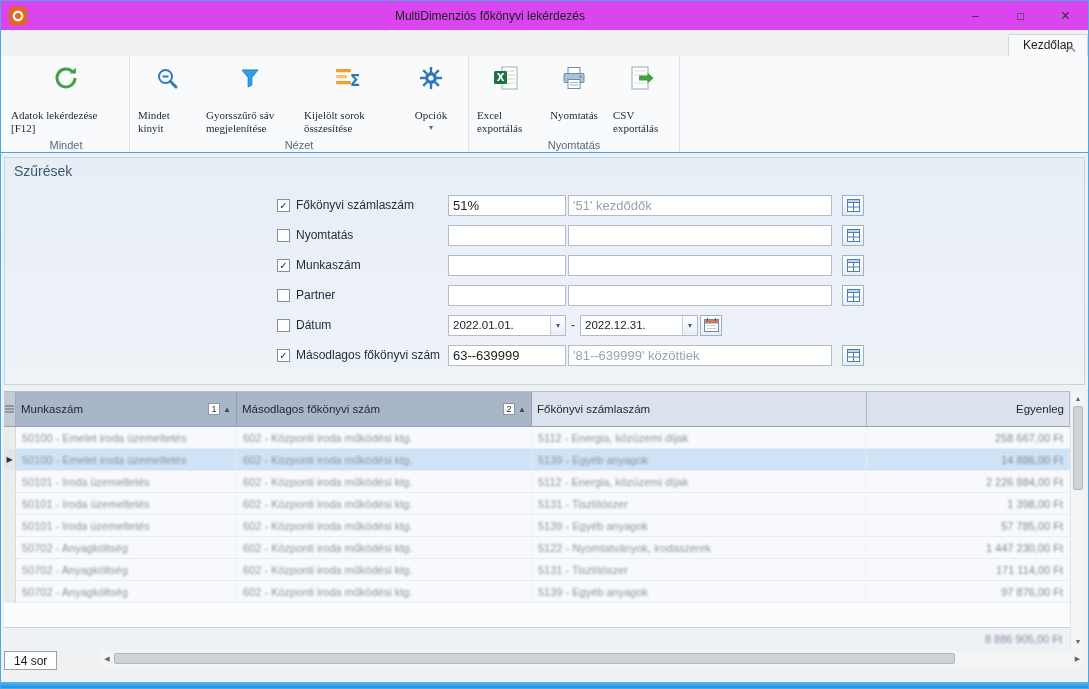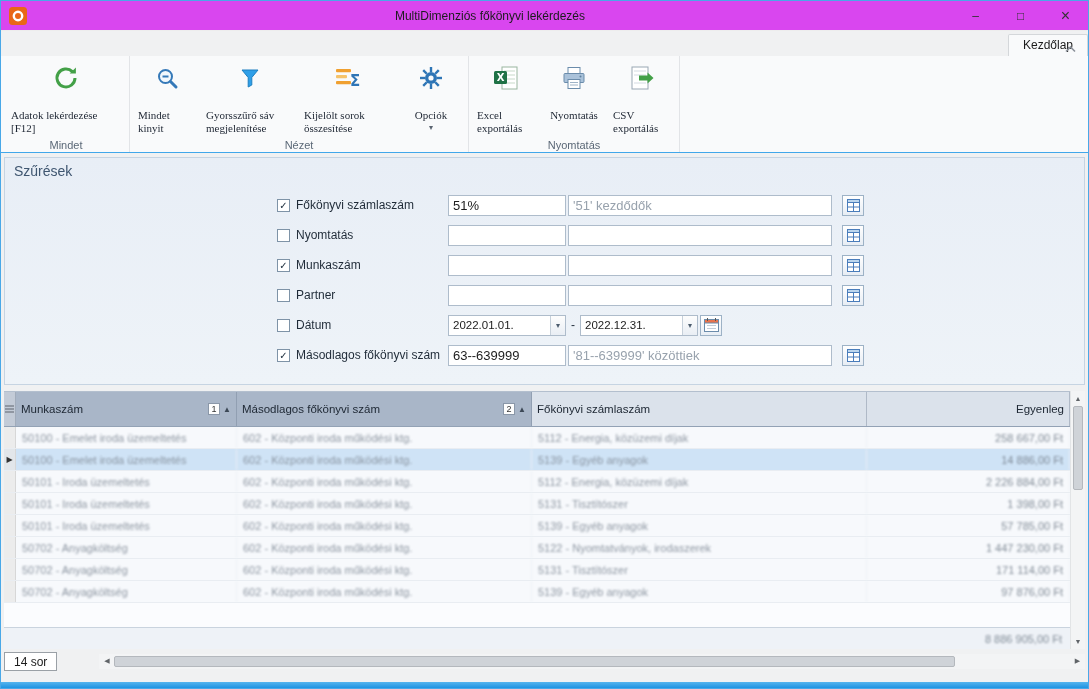--- a/index.html
+++ b/index.html
@@ -68,21 +68,21 @@
   .gcell{display:flex;align-items:center;padding:0 6px;font-size:11px;color:#828c98;border-right:1px solid #eef1f5;overflow:hidden;white-space:nowrap;}
   .gcell.right{justify-content:flex-end;color:#76818d;}
   .blur{filter:blur(1.2px);opacity:.9;}
   .grid-summary{height:22px;flex:0 0 auto;background:#eef2f7;border-top:1px solid #c9d3de;display:flex;align-items:center;justify-content:flex-end;padding-right:8px;font-size:11px;color:#76818d;}
 
   
   .vscroll{width:15px;flex:0 0 auto;background:#f3f4f5;border-left:1px solid #e2e4e6;display:flex;flex-direction:column;}
   .vs-arrow{height:15px;display:flex;align-items:center;justify-content:center;font-size:7px;color:#606468;flex:0 0 auto;}
   .vs-track{flex:1;position:relative;}
   .vs-thumb{position:absolute;top:0;left:2px;right:2px;height:84px;background:#cfd3d8;border:1px solid #b4b8bd;border-radius:2px;}
-  .statusrow{height:20px;flex:0 0 auto;display:flex;align-items:center;margin:2px 3px 0;}
+  .statusrow{height:20px;flex:0 0 auto;display:flex;align-items:flex-start;margin:2px 3px 0;}
   .rowcount{background:#ffffff;border:1px solid #9aa0a6;font-size:12px;color:#1c1c1c;padding:0 9px;height:19px;line-height:18px;flex:0 0 auto;}
   .hscroll{flex:1;height:15px;margin-left:42px;background:#f3f4f5;display:flex;align-items:stretch;}
   .hs-arrow{width:15px;display:flex;align-items:center;justify-content:center;font-size:7px;color:#606468;flex:0 0 auto;}
   .hs-track{flex:1;position:relative;}
   .hs-thumb{position:absolute;left:0;top:2px;bottom:2px;width:88%;background:#cfd3d8;border:1px solid #b4b8bd;border-radius:2px;}
 
   .bottom-pad{height:11px;flex:0 0 auto;}
   .bottom-strip{height:6px;flex:0 0 auto;background:linear-gradient(#55b4ee,#1f93e2);}
 </style>
 </head>

